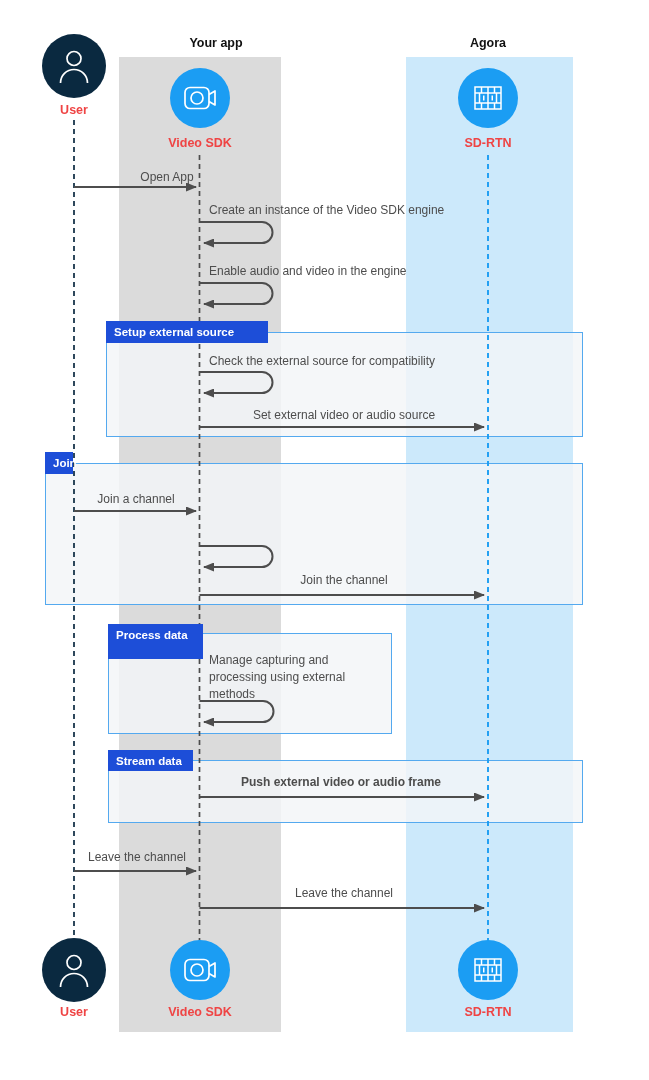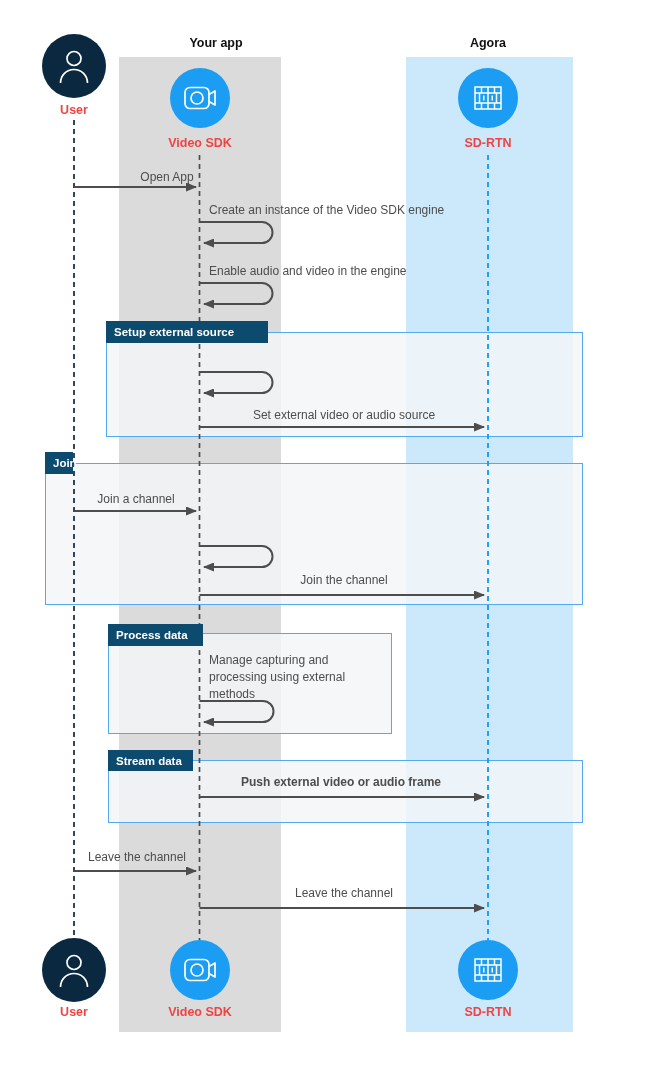--- a/index.html
+++ b/index.html
@@ -14,21 +14,21 @@
     position:absolute;z-index:3;font-weight:bold;font-size:12.5px;color:#111;
     text-align:center;width:120px;white-space:nowrap;
   }
   .frame{
     position:absolute;z-index:1;
     background:rgba(243,245,248,0.82);
     border:1px solid #54a9ef;
     box-sizing:border-box;
   }
   .chip{
-    position:absolute;z-index:3;background:#0c4a6e;color:#ffffff;
+    position:absolute;z-index:3;background:#1d4ed8;color:#ffffff;
     font-weight:bold;font-size:11.5px;line-height:22px;
     padding:0 0 12px 8px;white-space:nowrap;box-sizing:border-box;
   }
   .overlay{position:absolute;left:0;top:0;z-index:2;pointer-events:none;}
   .msg{
     position:absolute;z-index:3;font-size:12px;color:#4d4d4d;
     white-space:nowrap;
   }
   .msg.center{text-align:center;transform:translateX(-50%);}
   .msg.wrap{white-space:normal;width:150px;line-height:17px;}
@@ -77,26 +77,27 @@
     <path d="M199.5,546 H262 A10.5,10.5 0 0 1 262,567 H204" stroke="#4d4d4d" stroke-width="2" fill="none" marker-end="url(#ah)"></path>
     <path d="M199.5,595 H484" stroke="#4d4d4d" stroke-width="2" fill="none" marker-end="url(#ah)"></path>
     <path d="M199.5,701 H263 A10.5,10.5 0 0 1 263,722 H204" stroke="#4d4d4d" stroke-width="2" fill="none" marker-end="url(#ah)"></path>
     <path d="M199.5,797 H484" stroke="#4d4d4d" stroke-width="2" fill="none" marker-end="url(#ah)"></path>
     <path d="M74,871 H196" stroke="#4d4d4d" stroke-width="2" fill="none" marker-end="url(#ah)"></path>
     <path d="M199.5,908 H484" stroke="#4d4d4d" stroke-width="2" fill="none" marker-end="url(#ah)"></path>
   </svg>
 
   <div class="chip" style="left:106px;top:321px;width:162px;height:22px;">Setup external source</div>
   <div class="chip" style="left:45px;top:452px;width:28px;height:22px;">Join</div>
-  <div class="chip" style="left:108px;top:624px;width:95px;height:22px;">Process data</div>
+  <div class="chip" style="left:108px;top:624px;width:95px;height:35px;">Process data</div>
   <div class="chip" style="left:108px;top:750px;width:85px;height:21px;">Stream data</div>
 
   <div class="msg center" style="left:132px;top:170px;margin-left:35px;">Open App</div>
   <div class="msg" style="left:209px;top:203px;">Create an instance of the Video SDK engine</div>
   <div class="msg" style="left:209px;top:264px;">Enable audio and video in the engine</div>
+  <div class="msg" style="left:209px;top:354px;">Check the external source for compatibility</div>
   <div class="msg center" style="left:344px;top:408px;">Set external video or audio source</div>
   <div class="msg center" style="left:136px;top:492px;">Join a channel</div>
   <div class="msg center" style="left:344px;top:573px;">Join the channel</div>
   <div class="msg wrap" style="left:209px;top:652px;">Manage capturing and processing using external methods</div>
   <div class="msg center" style="left:341px;top:775px;font-weight:bold;">Push external video or audio frame</div>
   <div class="msg center" style="left:137px;top:850px;">Leave the channel</div>
   <div class="msg center" style="left:344px;top:886px;">Leave the channel</div>
 
   <div class="actor" style="left:42px;top:34px;">
     <div class="circle" style="width:64px;height:64px;background:#0a2940;">

